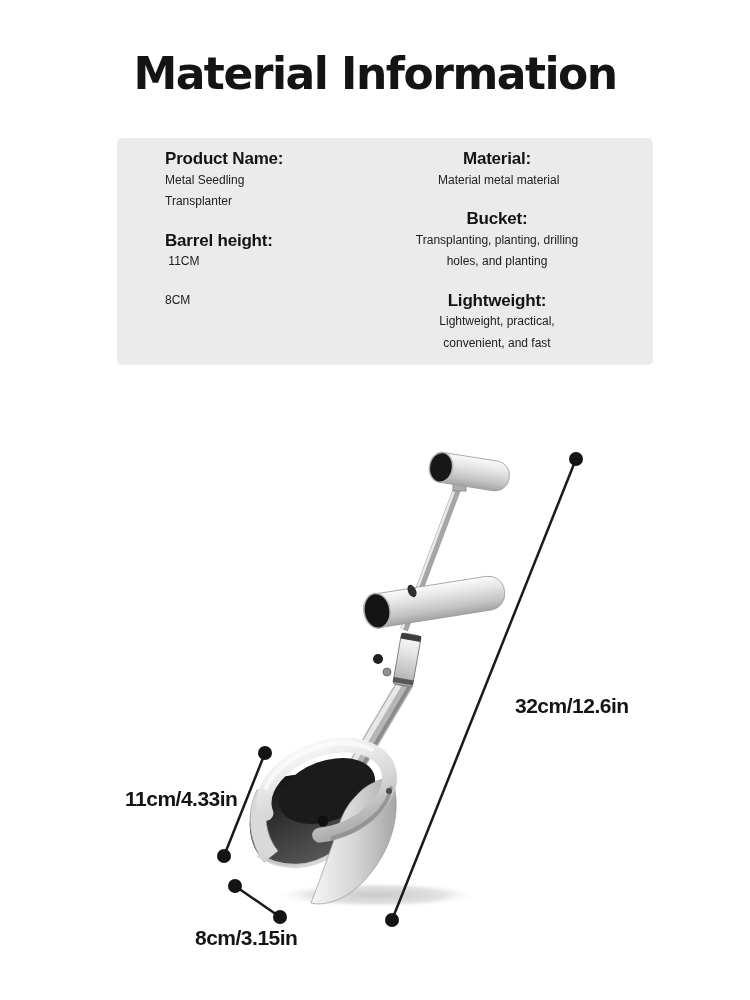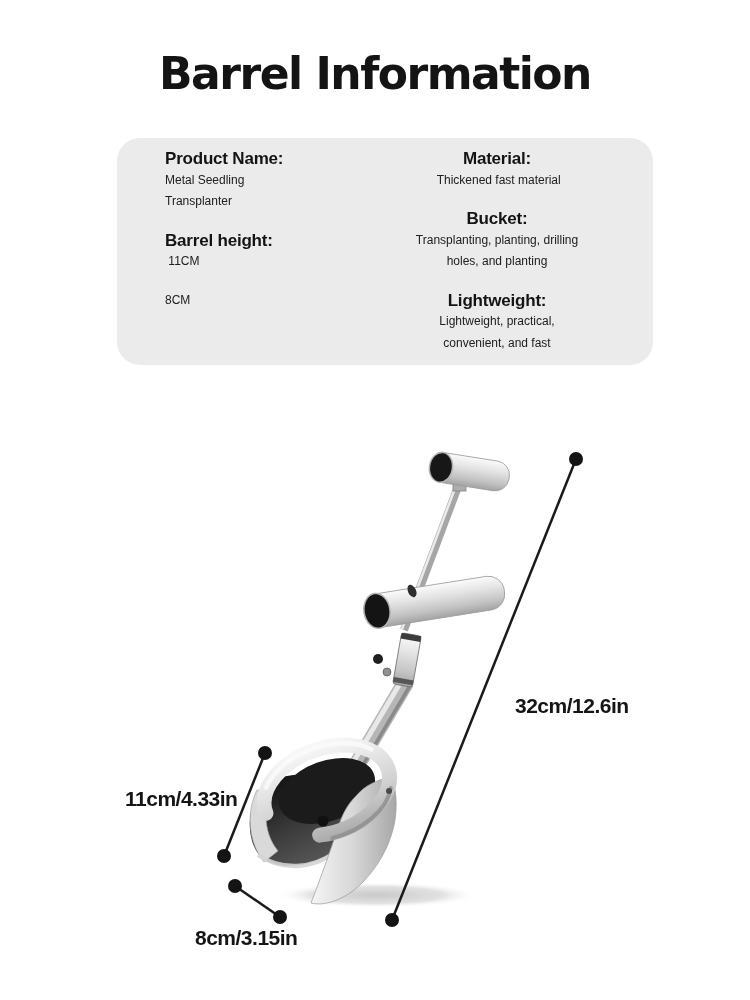--- a/index.html
+++ b/index.html
@@ -21,21 +21,21 @@
     font-weight: 800;
     font-size: 44px;
     letter-spacing: -1.5px;
     color: #141414;
   }
   .spec-card {
     position: absolute;
     left: 117px; top: 138px;
     width: 536px; height: 227px;
     background: #ebebeb;
-    border-radius: 23px;
+    border-radius: 5px;
     box-sizing: border-box;
     padding: 10px 16px 0 48px;
     display: flex;
   }
   .spec-col-left { width: 192px; flex: none; }
   .spec-col-right { flex: 1; text-align: center; }
   .spec-block { margin-bottom: 17px; }
   .spec-label {
     font-weight: bold;
     font-size: 17px;
@@ -60,41 +60,41 @@
     font-size: 21px;
     letter-spacing: -0.5px;
     fill: #151515;
   }
   .dim-line { stroke: #1a1a1a; stroke-width: 2.5; }
   .dim-dot { fill: #141414; }
 </style>
 </head>
 <body>
 
-<h1 class="page-title">Barrel Information</h1>
+<h1 class="page-title">Material Information</h1>
 
 <section class="spec-card">
   <div class="spec-col-left">
     <div class="spec-block">
       <div class="spec-label">Product Name:</div>
       <div class="spec-value">Metal Seedling
 Transplanter</div>
     </div>
     <div class="spec-block">
       <div class="spec-label">Barrel height:</div>
       <div class="spec-value"> 11CM</div>
     </div>
     <div class="spec-block">
       <div class="spec-value">8CM</div>
     </div>
   </div>
   <div class="spec-col-right">
     <div class="spec-block">
       <div class="spec-label">Material:</div>
-      <div class="spec-value"> Thickened fast material</div>
+      <div class="spec-value"> Material metal material</div>
     </div>
     <div class="spec-block">
       <div class="spec-label">Bucket:</div>
       <div class="spec-value">Transplanting, planting, drilling
 holes, and planting</div>
     </div>
     <div class="spec-block">
       <div class="spec-label">Lightweight:</div>
       <div class="spec-value">Lightweight, practical,
 convenient, and fast</div>

